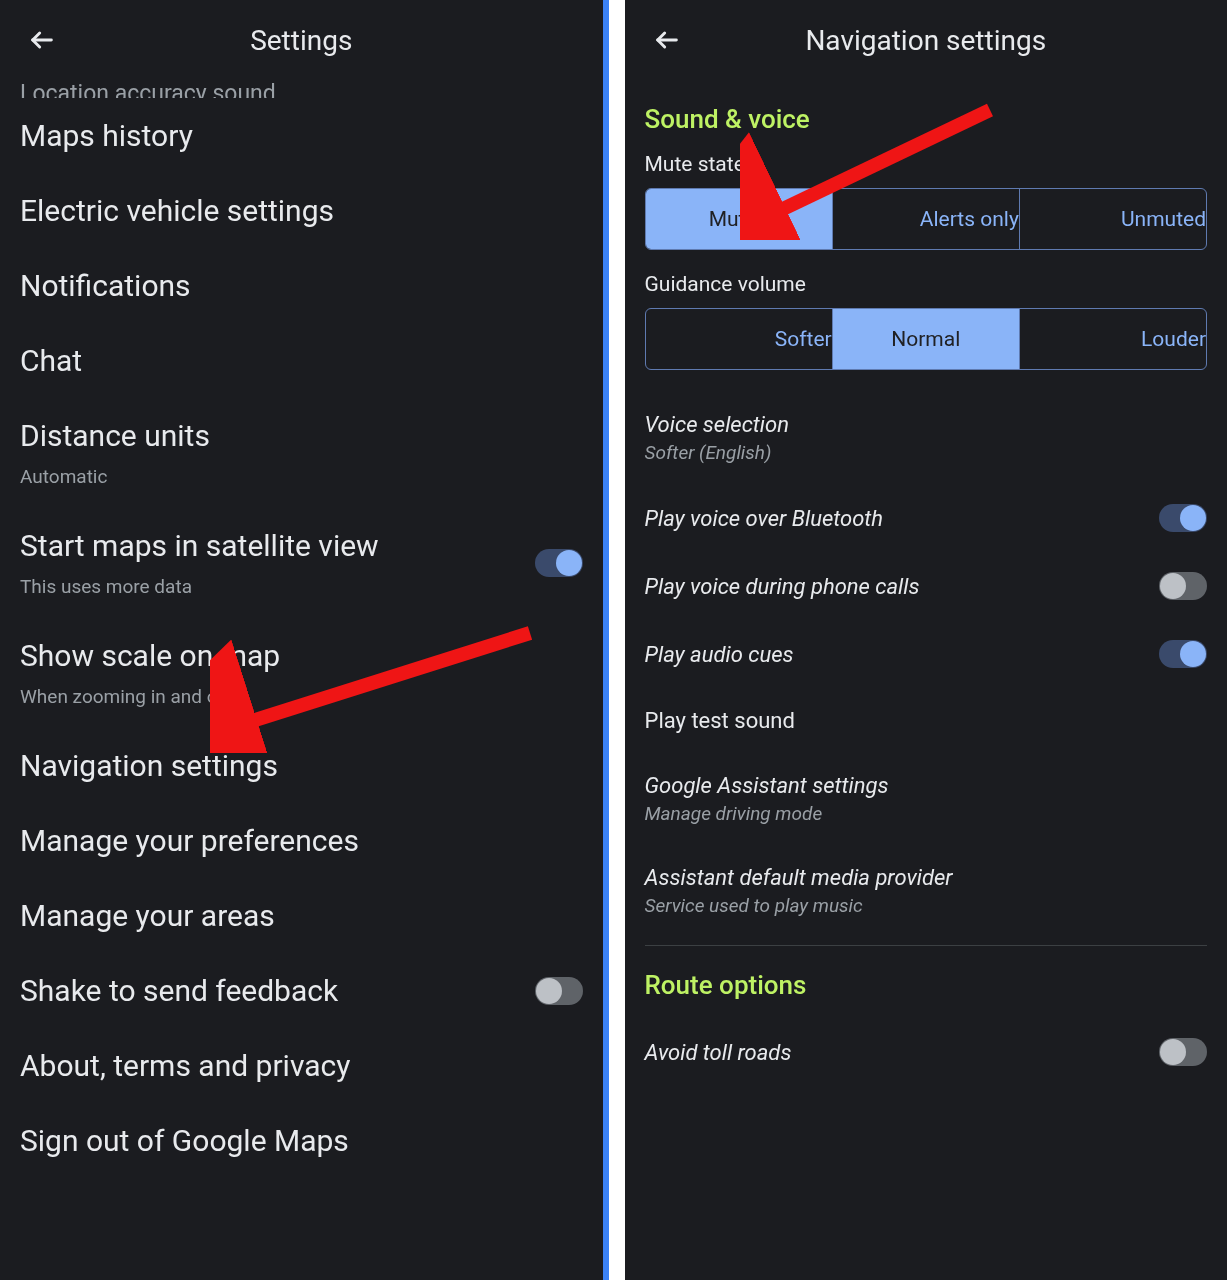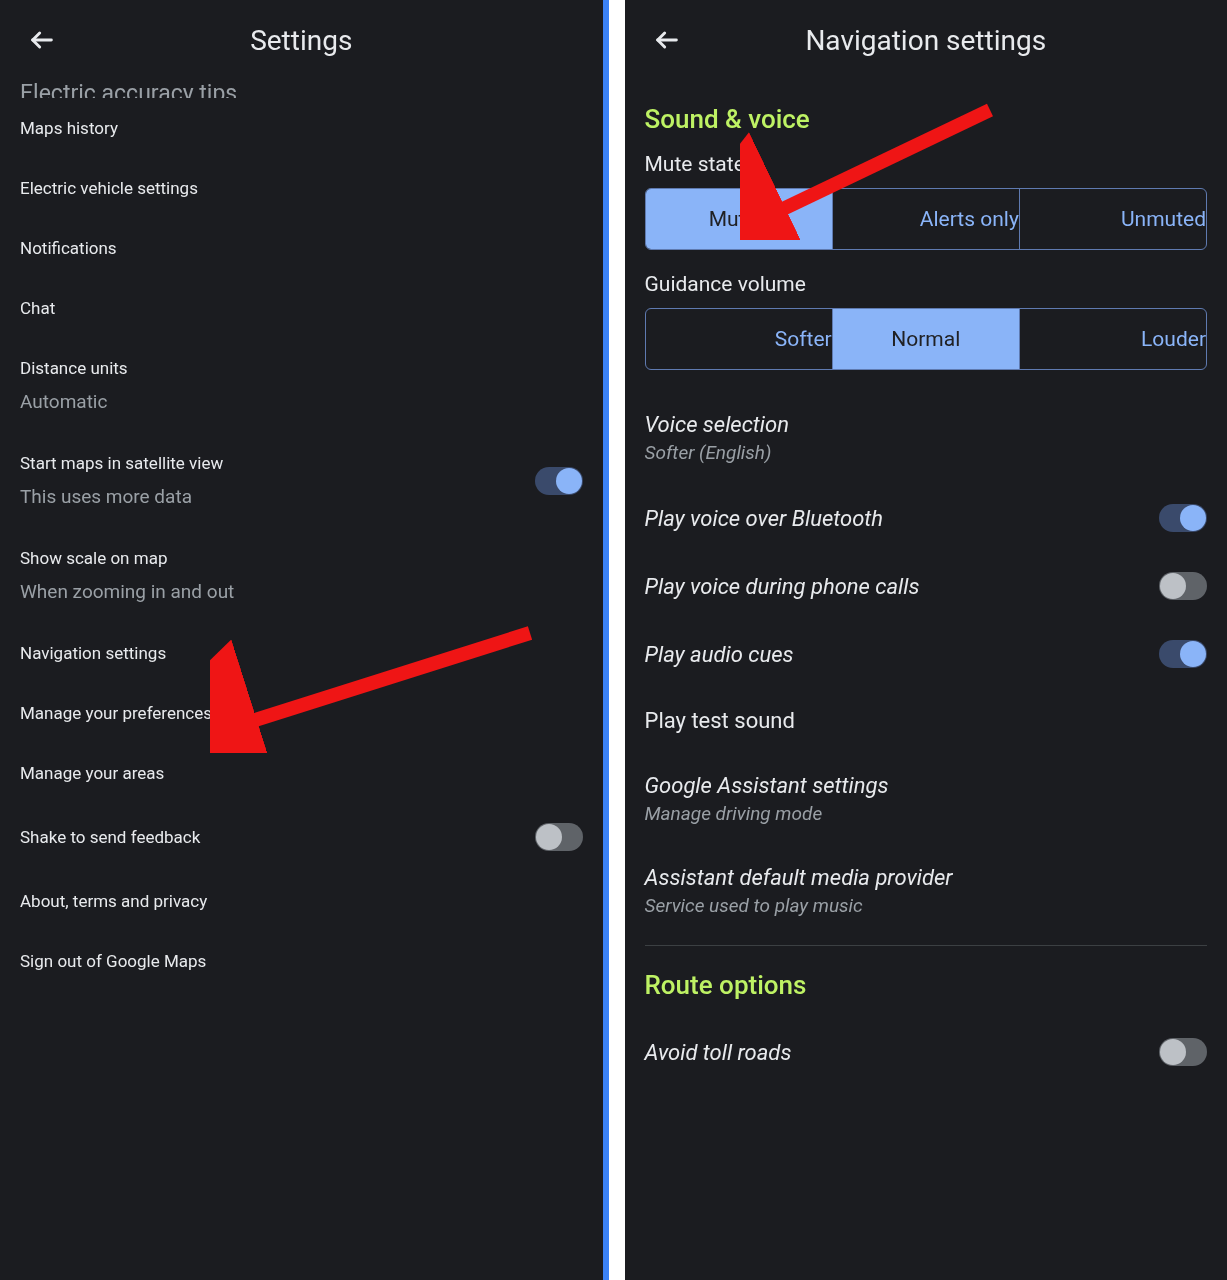--- a/index.html
+++ b/index.html
@@ -45,21 +45,21 @@
     color: #e8eaed;
   }
   .list {
     padding: 0 20px;
   }
   .list-item {
     padding: 20px 0;
     cursor: pointer;
   }
   .list-item-title {
-    font-size: 17px;
+    font-size: 30px;
     color: #e8eaed;
     font-weight: 400;
   }
   .list-item-sub {
     font-size: 19px;
     color: #9aa0a6;
     margin-top: 12px;
   }
   .list-item.with-toggle {
     display: flex;
@@ -168,21 +168,21 @@
     <div class="back-btn">
       <svg width="28" height="28" viewBox="0 0 24 24" fill="none" stroke="#e8eaed" stroke-width="2.5" stroke-linecap="round" stroke-linejoin="round">
           <line x1="20" y1="12" x2="4" y2="12"></line>
           <polyline points="10 18 4 12 10 6"></polyline>
         </svg>
     </div>
     <div class="header-title">Settings</div>
   </div>
 
   <div class="list">
-    <div class="cutoff-item">Electric accuracy tips</div>
+    <div class="cutoff-item">Location accuracy sound</div>
 
     <div class="list-item">
       <div class="list-item-title">Maps history</div>
     </div>
     <div class="list-item">
       <div class="list-item-title">Electric vehicle settings</div>
     </div>
     <div class="list-item">
       <div class="list-item-title">Notifications</div>
     </div>

